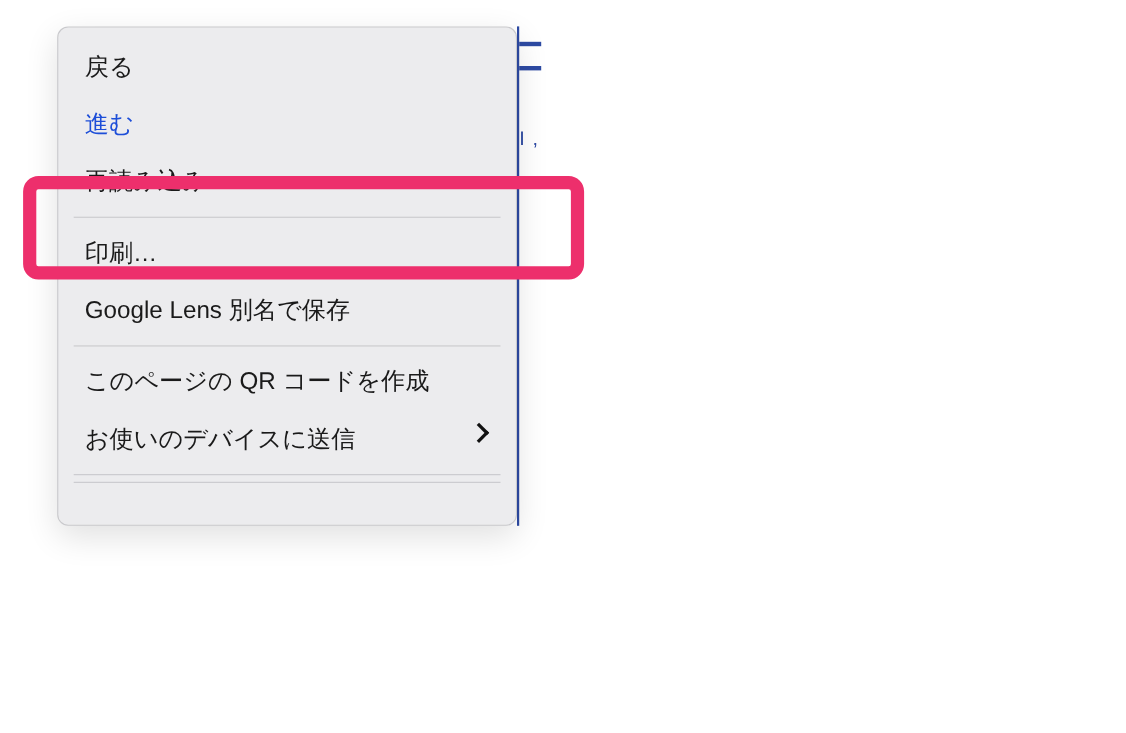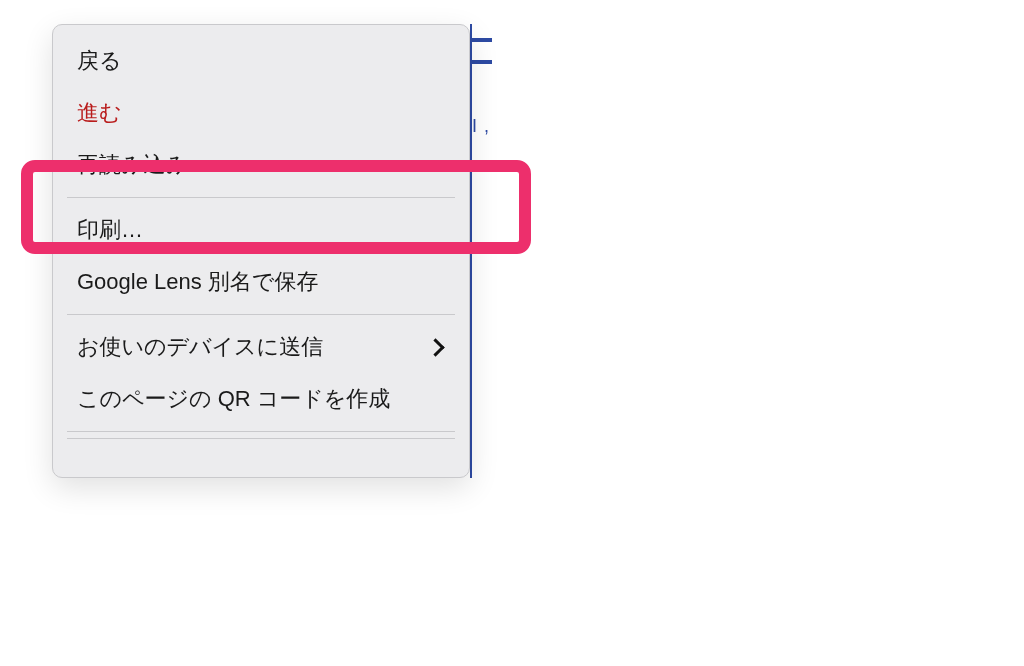--- a/index.html
+++ b/index.html
@@ -31,29 +31,29 @@
       border-radius: 10px;
       box-shadow: 0 10px 30px rgba(0,0,0,0.12);
       padding: 10px 0;
       font-size: 22px;
       color: #1a1a1a;
       position: relative;
     }
     
     .menu-item {
       display: flex;
-      align-items: center;
+      align-items: flex-start;
       justify-content: space-between;
       padding: 11px 24px;
       cursor: pointer;
       white-space: nowrap;
     }
     
     .menu-item.disabled {
-      color: #b91c1c;
+      color: #1d4ed8;
       cursor: default;
     }
     
     .separator {
       height: 1px;
       background: #c9c9cc;
       margin: 6px 14px;
     }
     
     .chevron {
@@ -138,26 +138,26 @@
     </div>
 
 
     <div class="menu-item">
       <span>Google Lens 別名で保存</span>
     </div>
 
     <div class="separator"></div>
 
     <div class="menu-item">
-      <span>お使いのデバイスに送信</span>
-      <span class="chevron"></span>
+      <span>このページの QR コードを作成</span>
     </div>
 
     <div class="menu-item">
-      <span>このページの QR コードを作成</span>
+      <span>お使いのデバイスに送信</span>
+      <span class="chevron"></span>
     </div>
 
     <div class="separator"></div>
 
 
     <div class="separator"></div>
 
 
     <div class="menu-item">
       

